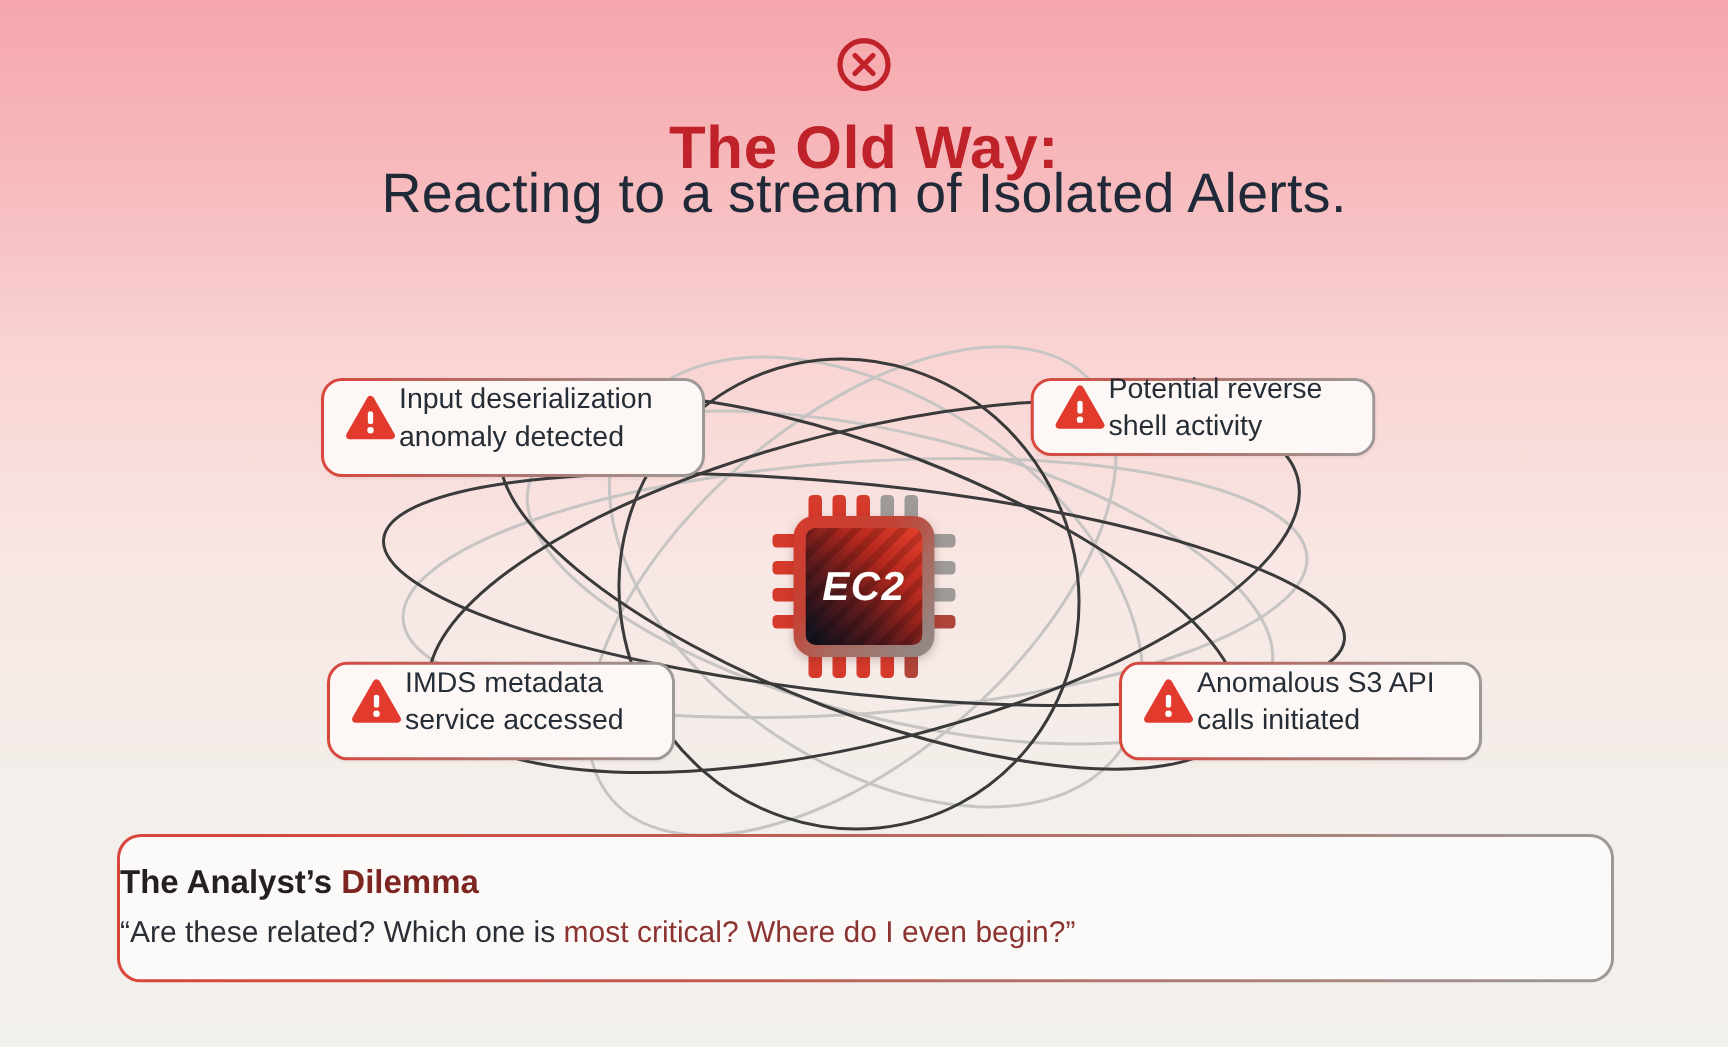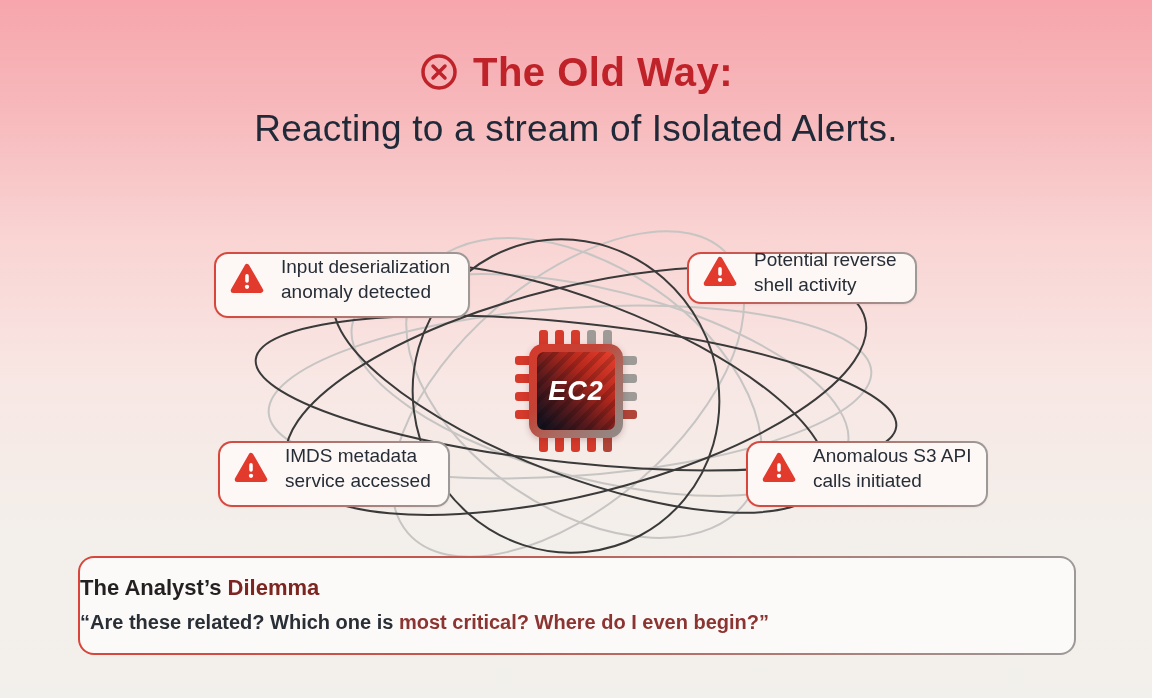--- a/index.html
+++ b/index.html
@@ -5,30 +5,30 @@
   html,body{margin:0;padding:0;}
   body{font-family:"Liberation Sans", sans-serif;}
   .canvas{
     position:relative;width:1152px;height:698px;overflow:hidden;
     background:linear-gradient(180deg,#f6a6ac 0%,#f7b9bc 16%,#f9d4d3 34%,#f8e7e4 54%,#f3efea 76%,#f2f0ec 100%);
   }
   
   .hdr{position:absolute;top:0;left:0;width:100%;text-align:center;z-index:4;}
   .title-row{
     display:flex;align-items:center;justify-content:center;gap:14px;
-    margin-top:48px;height:48px;
+    margin-top:48px;height:48px;flex-direction:column;
   }
   .title-row .badge{width:40px;height:40px;flex:0 0 auto;display:block;}
   .title-text{font-size:40px;font-weight:bold;color:#bf2329;letter-spacing:.5px;}
   .subtitle{margin-top:12px;font-size:37px;font-weight:400;color:#1f2937;letter-spacing:.2px;}
   
   .orbits{position:absolute;left:0;top:0;z-index:1;}
   
   .alert-box{
-    position:absolute;z-index:3;display:flex;align-items:center;gap:16px;
+    position:absolute;z-index:3;display:flex;align-items:center;gap:1px;
     border:2px solid transparent;border-radius:14px;
     background:linear-gradient(#fdf8f6,#fdf8f6) padding-box,
                linear-gradient(90deg,#d9453b 0%,#b2706a 45%,#9c9a98 100%) border-box;
     box-shadow:0 1px 2px rgba(120,60,60,.08);
     padding:0 14px 12px 13px;box-sizing:border-box;
   }
   .warn-icon{width:36px;height:34px;flex:0 0 auto;display:block;}
   .alert-text{font-size:19px;line-height:1.32;color:#262d36;white-space:nowrap;}
   
   .chip-wrap{position:absolute;left:511px;top:326px;width:130px;height:130px;z-index:3;}
@@ -54,21 +54,21 @@
   
   .dilemma{
     position:absolute;left:78px;top:556px;width:998px;height:99px;z-index:3;
     border:2px solid transparent;border-radius:16px;
     background:linear-gradient(#fbfaf9,#fbfaf9) padding-box,
                linear-gradient(90deg,#d9453b 0%,#c05a50 40%,#9c9a98 100%) border-box;
     box-sizing:border-box;
   }
   .dilemma-title{margin-top:17px;font-size:22px;font-weight:bold;color:#241f20;}
   .dilemma-title .hl{color:#7d2520;}
-  .dilemma-quote{margin-top:10px;font-size:20px;color:#2a2f36;font-weight:bold;}
+  .dilemma-quote{margin-top:10px;font-size:20px;color:#2a2f36;}
   .dilemma-quote .hl{color:#8c3431;}
 </style>
 </head>
 <body>
 
 <div class="canvas">
 
   <div class="hdr">
     <div class="title-row">
       <svg class="badge" viewBox="0 0 24 24">

